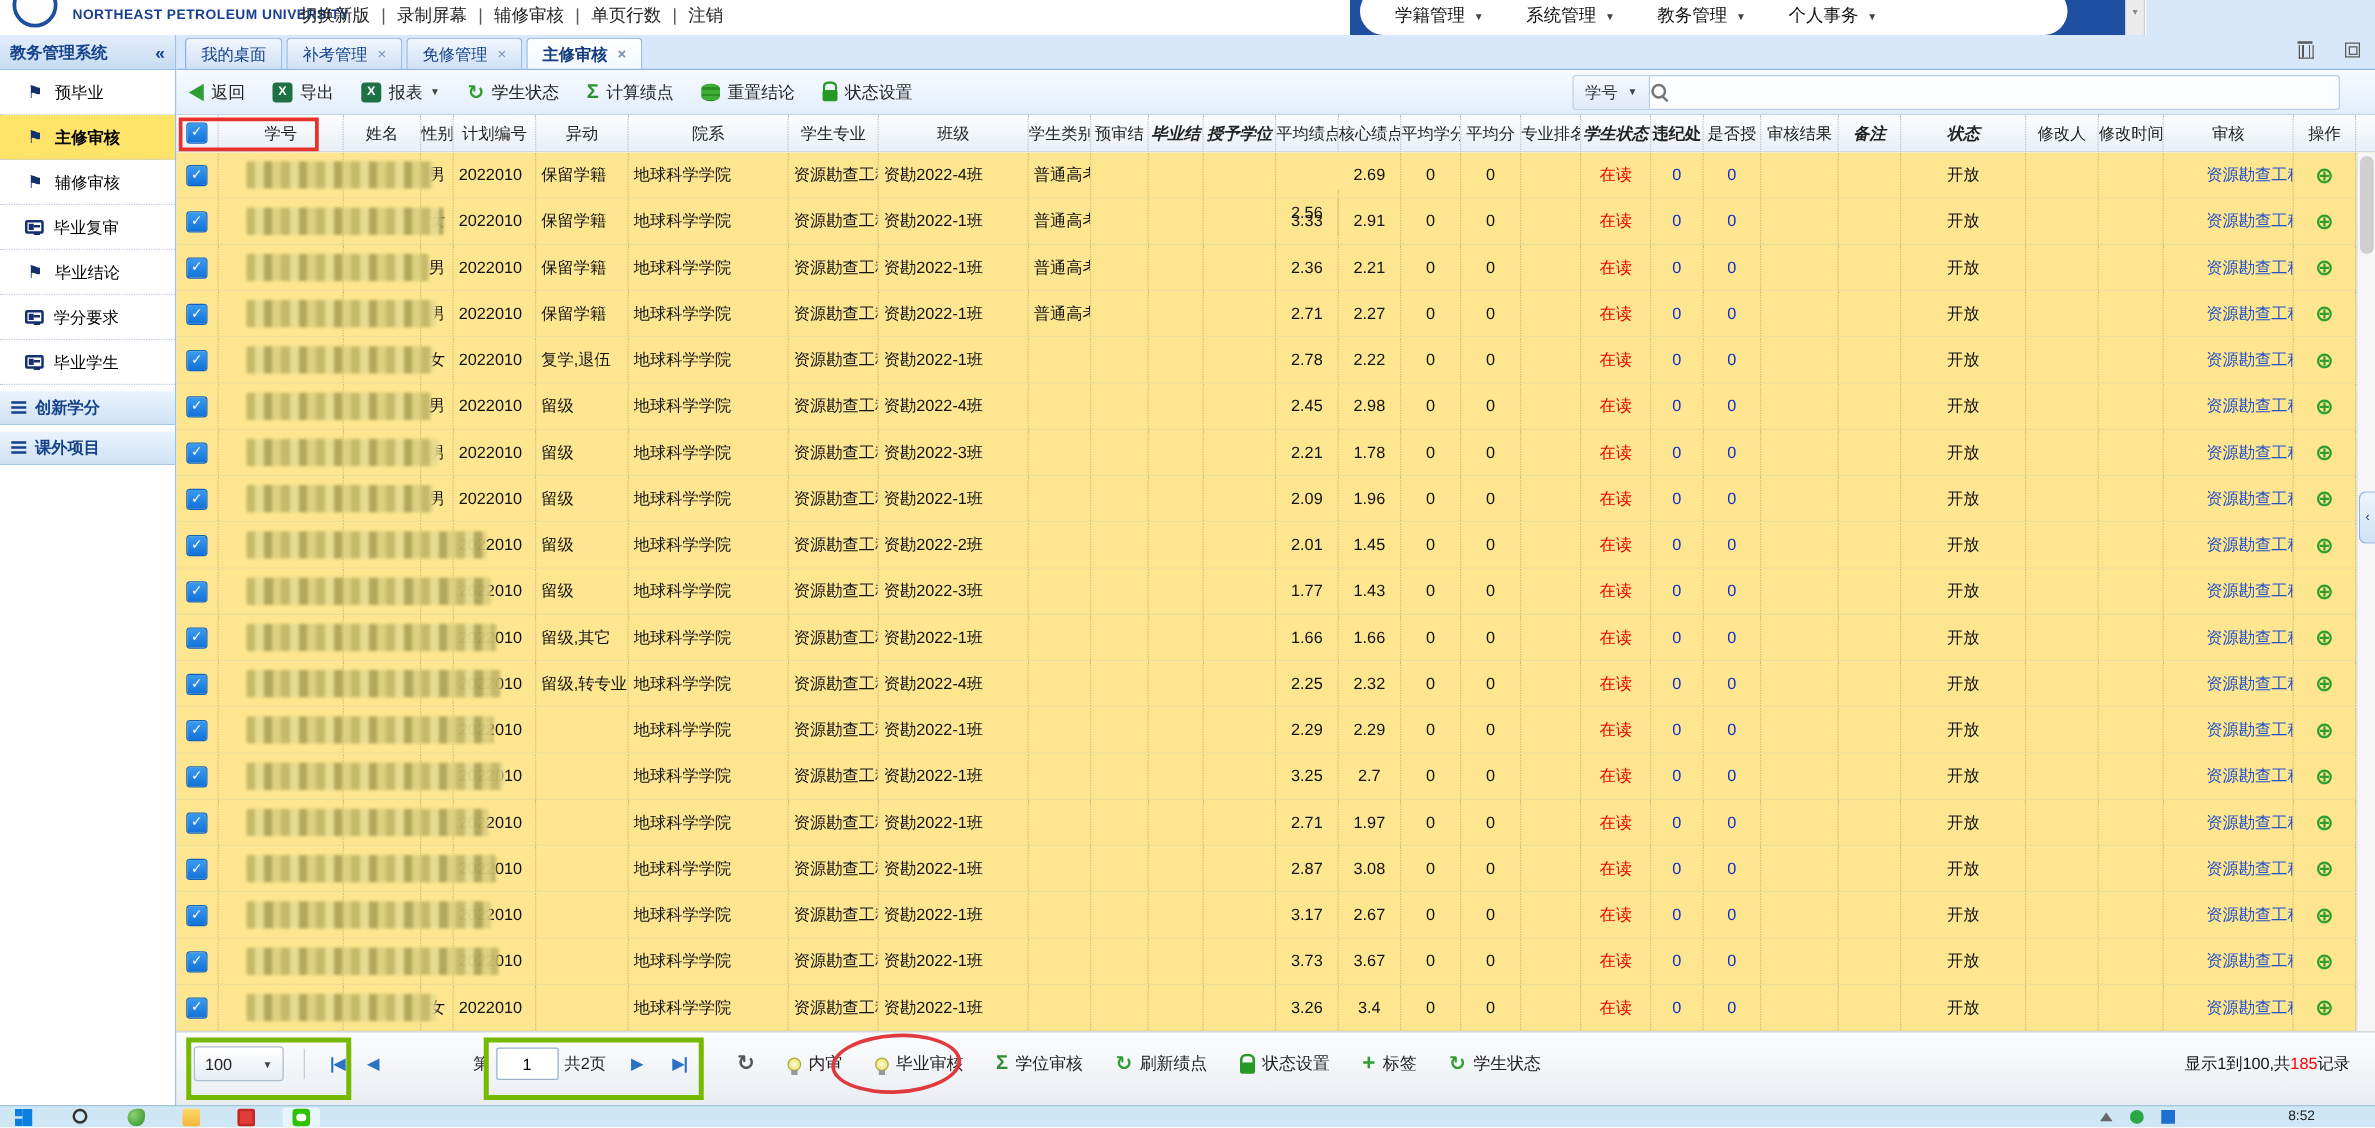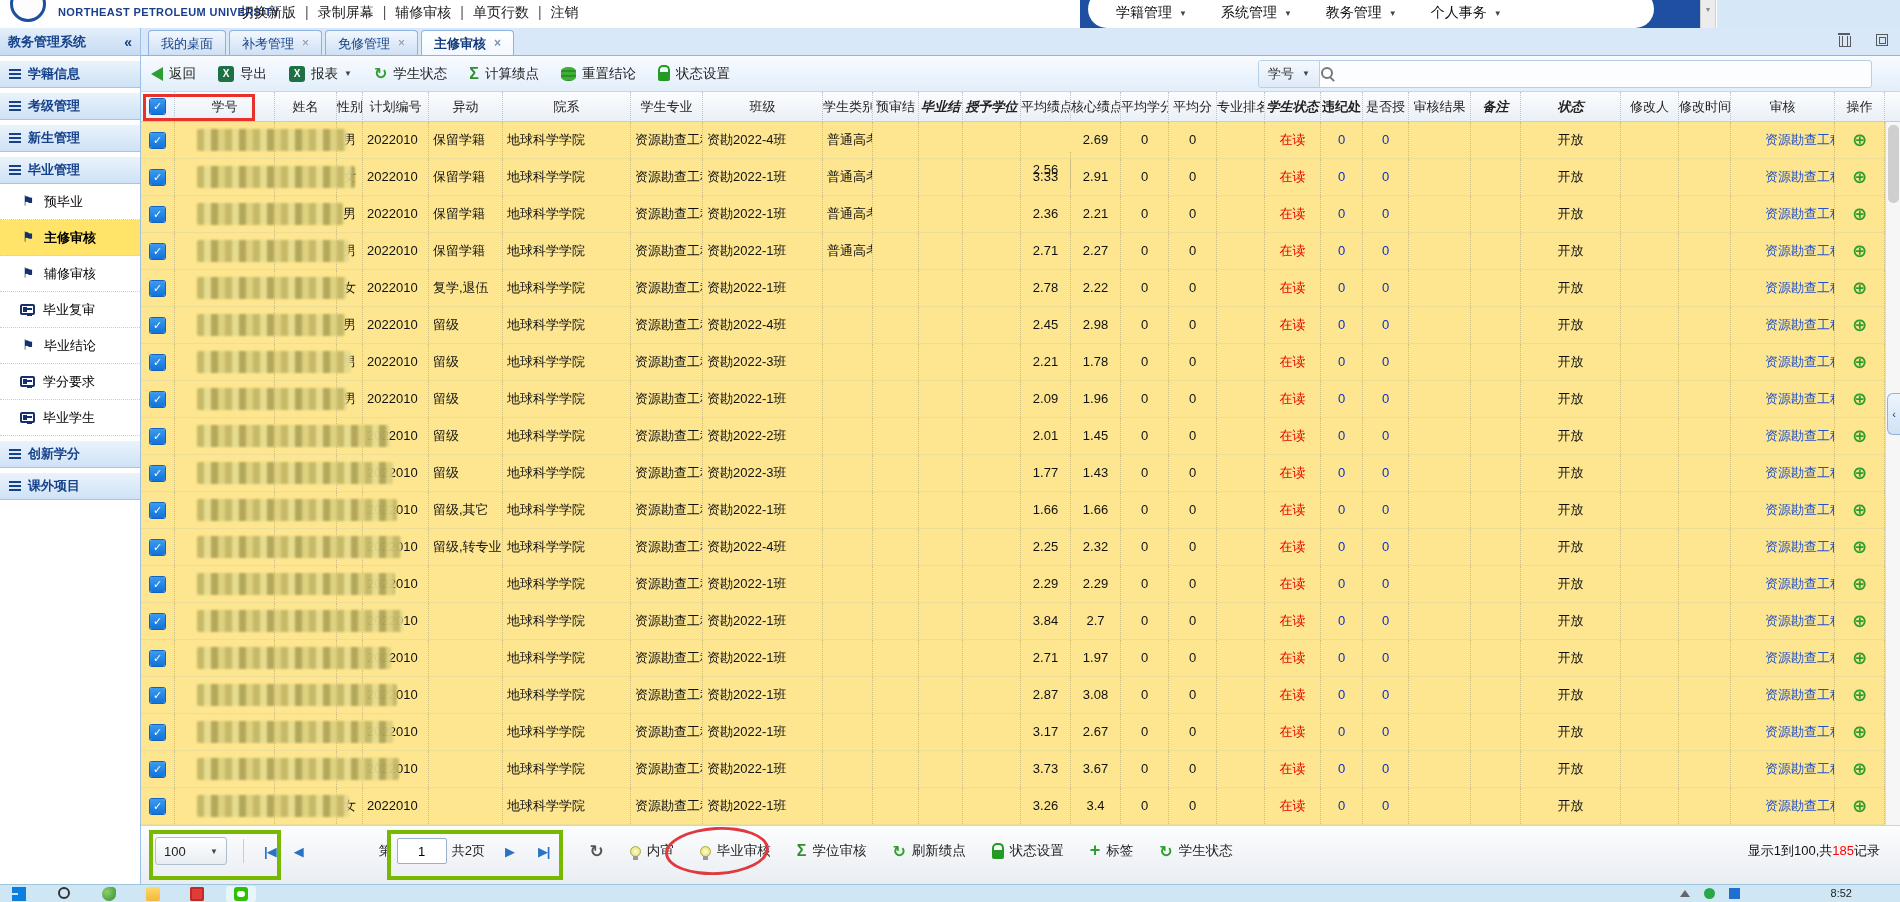--- a/index.html
+++ b/index.html
@@ -183,39 +183,20 @@
   </div>
   <div class="top-scroll"><span>▼</span></div>
   <div class="top-corner"></div>
 </div>
 
 <div id="sidebar">
   <div class="sb-header">
     <span class="sb-title">教务管理系统</span>
     <span class="sb-collapse">«</span>
   </div>
-  <div>
-
-  <div class="sb-group">
-        <span class="bars-ic"></span>
-        <span>学籍信息</span>
-      </div>
-      <div class="sb-group">
-        <span class="bars-ic"></span>
-        <span>考级管理</span>
-      </div>
-      <div class="sb-group">
-        <span class="bars-ic"></span>
-        <span>新生管理</span>
-      </div>
-      <div class="sb-group">
-        <span class="bars-ic"></span>
-        <span>毕业管理</span>
-      </div>
-    </div>
   <div>
 
   <div class="sb-sub">
         <span class="sub-ic ic-flag"></span>
         <span>预毕业</span>
       </div>
       <div class="sb-sub sb-active">
         <span class="sub-ic ic-flag"></span>
         <span>主修审核</span>
       </div>
@@ -824,21 +805,21 @@
         <div class="cell" style="width: 26px;"></div>
         <div class="cell al" style="width: 66px;">2022010</div>
         <div class="cell al" style="width: 74px;"></div>
         <div class="cell al" style="width: 128px;">地球科学学院</div>
         <div class="cell al" style="width: 72px;">资源勘查工程</div>
         <div class="cell al" style="width: 120px;">资勘2022-1班</div>
         <div class="cell al" style="width: 50px;"></div>
         <div class="cell" style="width: 46px;"></div>
         <div class="cell" style="width: 44px;"></div>
         <div class="cell" style="width: 58px;"></div>
-        <div class="cell" style="width: 50px;">3.84</div>
+        <div class="cell" style="width: 50px;">3.25</div>
         <div class="cell" style="width: 50px;">2.7</div>
         <div class="cell" style="width: 48px;">0</div>
         <div class="cell" style="width: 48px;">0</div>
         <div class="cell" style="width: 48px;"></div>
         <div class="cell red" style="width: 56px;">在读</div>
         <div class="cell blue" style="width: 42px;">0</div>
         <div class="cell blue" style="width: 46px;">0</div>
         <div class="cell" style="width: 62px;"></div>
         <div class="cell" style="width: 50px;"></div>
         <div class="cell" style="width: 100px;">开放</div>

